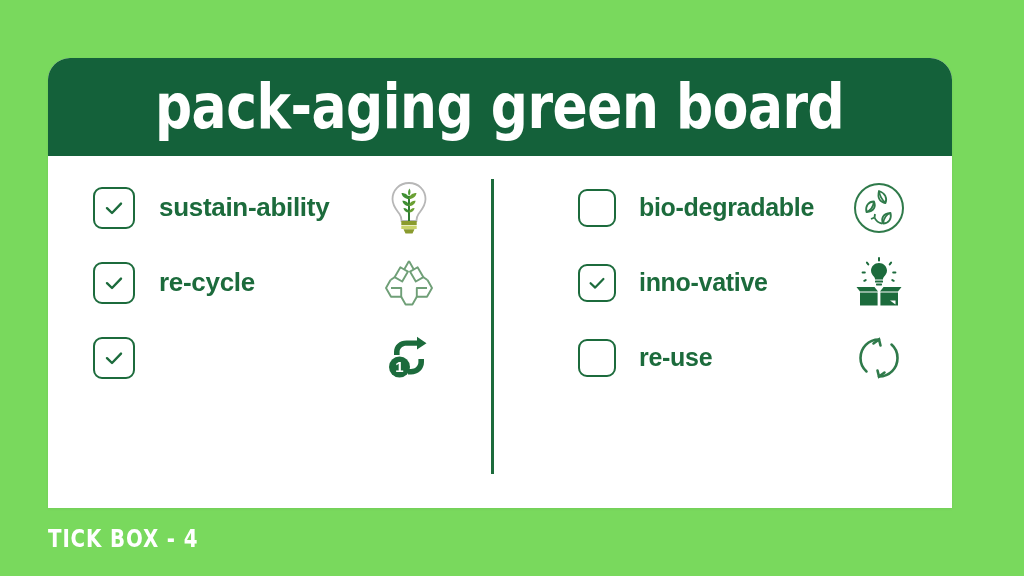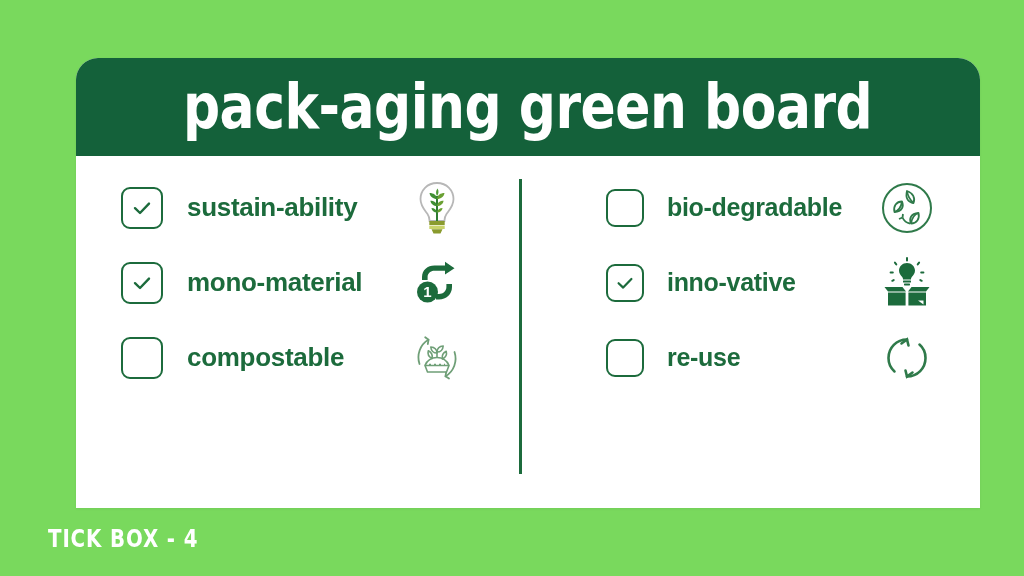--- a/index.html
+++ b/index.html
@@ -11,21 +11,21 @@
     height: 576px;
     background: #79d95d;
     font-family: "Liberation Sans", sans-serif;
     overflow: hidden;
     position: relative;
   }
 
   
   .card {
     position: absolute;
-    left: 76px;
+    left: 48px;
     top: 58px;
     width: 904px;
     height: 450px;
     background: #ffffff;
     border-radius: 22px 22px 0 0;
     box-shadow: 0 1px 3px rgba(0,0,0,0.06);
   }
 
   .card-header {
     height: 98px;
@@ -170,62 +170,58 @@
             <path d="M23 19 C27 19 30 16.5 30.5 13 C26.5 13 23.5 15 23 19 Z" fill="#6aa033"></path>
             <path d="M23 26 C19.5 26 16.8 23.8 16.4 20.7 C20 20.7 22.6 22.5 23 26 Z" fill="#3f8f33"></path>
             <path d="M23 26 C26.5 26 29.2 23.8 29.6 20.7 C26 20.7 23.4 22.5 23 26 Z" fill="#6aa033"></path>
             <path d="M23 32.5 C20 32.5 17.7 30.6 17.4 28 C20.4 28 22.6 29.5 23 32.5 Z" fill="#3f8f33"></path>
             <path d="M23 32.5 C26 32.5 28.3 30.6 28.6 28 C25.6 28 23.4 29.5 23 32.5 Z" fill="#6aa033"></path>
             <path d="M23 16 C21.5 13.5 21.8 10.5 23.5 8.5 C25 10.8 24.8 13.8 23 16 Z" fill="#4e9b35"></path>
           </svg>
         </div>
       </div>
 
-
       <div class="item-row">
         <div class="checkbox">
           <svg width="24" height="24" viewBox="0 0 24 24">
             <path d="M5 12.2 L10 17 L19 7.6" fill="none" stroke="#1c6b3c" stroke-width="2.4" stroke-linecap="round" stroke-linejoin="round"></path>
           </svg>
         </div>
-        <div class="item-label">mono-material</div>
+        <div class="item-label">re-cycle</div>
+        <div class="item-icon">
+          <svg width="54" height="52" viewBox="0 0 54 52">
+            <g fill="none" stroke="#6f9f77" stroke-width="1.9" stroke-linejoin="round">
+              <path d="M27 4 L22.2 12.5 L26 14.6 L20.2 24.5 L12.6 20.2 L18.4 10.2 L22.2 12.5"></path>
+              <path d="M27 4 L31.8 12.5 L28 14.6 L33.8 24.5 L41.4 20.2 L35.6 10.2 L31.8 12.5"></path>
+              <path d="M8.5 23 L4 31 L9 39.8 L19.2 39.8 L19.2 31 L9 31"></path>
+              <path d="M45.5 23 L50 31 L45 39.8 L34.8 39.8 L34.8 31 L45 31"></path>
+              <path d="M12.6 20.2 L8.5 23"></path>
+              <path d="M41.4 20.2 L45.5 23"></path>
+              <path d="M19.2 39.8 L23.6 47.5 L30.4 47.5 L34.8 39.8"></path>
+            </g>
+          </svg>
+        </div>
+      </div>
+
+      <div class="item-row">
+        <div class="checkbox">
+          <svg width="24" height="24" viewBox="0 0 24 24">
+            <path d="M5 12.2 L10 17 L19 7.6" fill="none" stroke="#1c6b3c" stroke-width="2.4" stroke-linecap="round" stroke-linejoin="round"></path>
+          </svg>
+        </div>
         <div class="item-icon">
           <svg width="46" height="44" viewBox="0 0 46 44">
             <path d="M8 16 C8 9 13.5 4.5 20.5 4.5 L31 4.5 L31 0.8 L40.5 7.2 L31 13.6 L31 9.8 L20.5 9.8 C16.6 9.8 13.6 12.4 13.6 16 L13.6 19 L8 19 Z" fill="#1c6b3c"></path>
             <path d="M38 26 C38 33.5 32.2 38.5 25 38.5 L22 38.5 L22 33 L25 33 C29 33 32.4 30.2 32.4 26 L32.4 23 L38 23 Z" fill="#1c6b3c"></path>
             <circle cx="13.5" cy="31" r="10.5" fill="#1c6b3c"></circle>
             <text x="13.5" y="36.2" font-family="Liberation Sans, sans-serif" font-size="15" font-weight="bold" fill="#ffffff" text-anchor="middle">1</text>
           </svg>
         </div>
       </div>
 
-      <div class="item-row">
-        <div class="checkbox"></div>
-        <div class="item-label">compostable</div>
-        <div class="item-icon">
-          <svg width="54" height="54" viewBox="0 0 54 54">
-            <g fill="none" stroke="#6f9f77" stroke-width="1.8" stroke-linecap="round">
-              <path d="M9.5 33 C6.5 24 10 13.5 18.5 8.8"></path>
-              <path d="M44.5 21 C47.5 30 44 40.5 35.5 45.2"></path>
-              <path d="M18.5 8.8 L15.2 6.2 M18.5 8.8 L17.8 13"></path>
-              <path d="M35.5 45.2 L39 47.6 M35.5 45.2 L36.2 41.2"></path>
-            </g>
-            <g fill="none" stroke="#6f9f77" stroke-width="1.6" stroke-linejoin="round">
-              <path d="M15 34.5 L39 34.5 L36.5 41 L17.5 41 Z"></path>
-              <path d="M15 34.5 C17 29.5 21 26.5 27 26.5 C33 26.5 37 29.5 39 34.5"></path>
-              <path d="M27 27 L27 19"></path>
-              <path d="M27 22 C23.5 22 21 19.5 20.8 16 C24.5 16.3 26.8 18.6 27 22 Z"></path>
-              <path d="M27 21 C30.5 21 33 18.5 33.2 15 C29.5 15.3 27.2 17.6 27 21 Z"></path>
-              <path d="M22 27.5 C19 26 17.5 22.8 18.3 19.8 C21.3 21.2 22.7 24.4 22 27.5 Z"></path>
-              <path d="M32.5 28 C35.5 26.5 37 23.3 36.2 20.3 C33.2 21.7 31.8 24.9 32.5 28 Z"></path>
-              <path d="M19 33.5 L35 33.5" stroke-dasharray="2 3"></path>
-            </g>
-          </svg>
-        </div>
-      </div>
 
     </div>
 
     <div class="column col-right">
 
       <div class="item-row">
         <div class="checkbox"></div>
         <div class="item-label">bio-degradable</div>
         <div class="item-icon">
           <svg width="54" height="54" viewBox="0 0 54 54">

